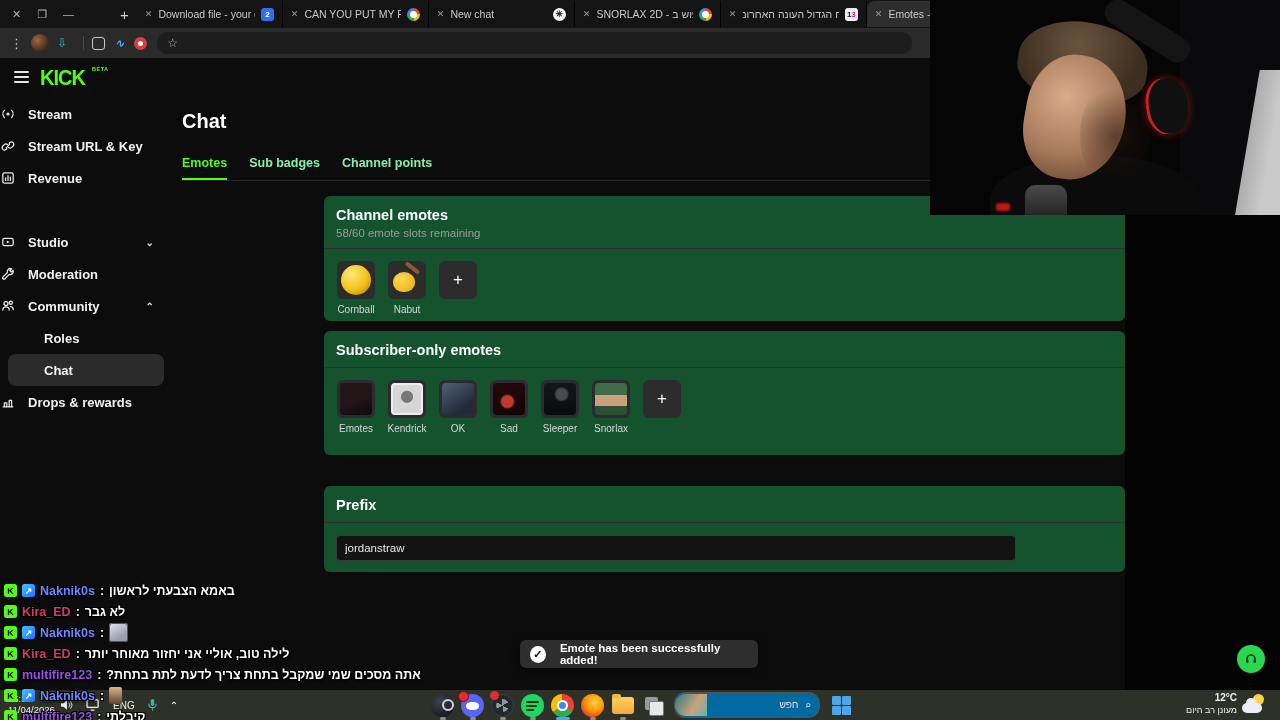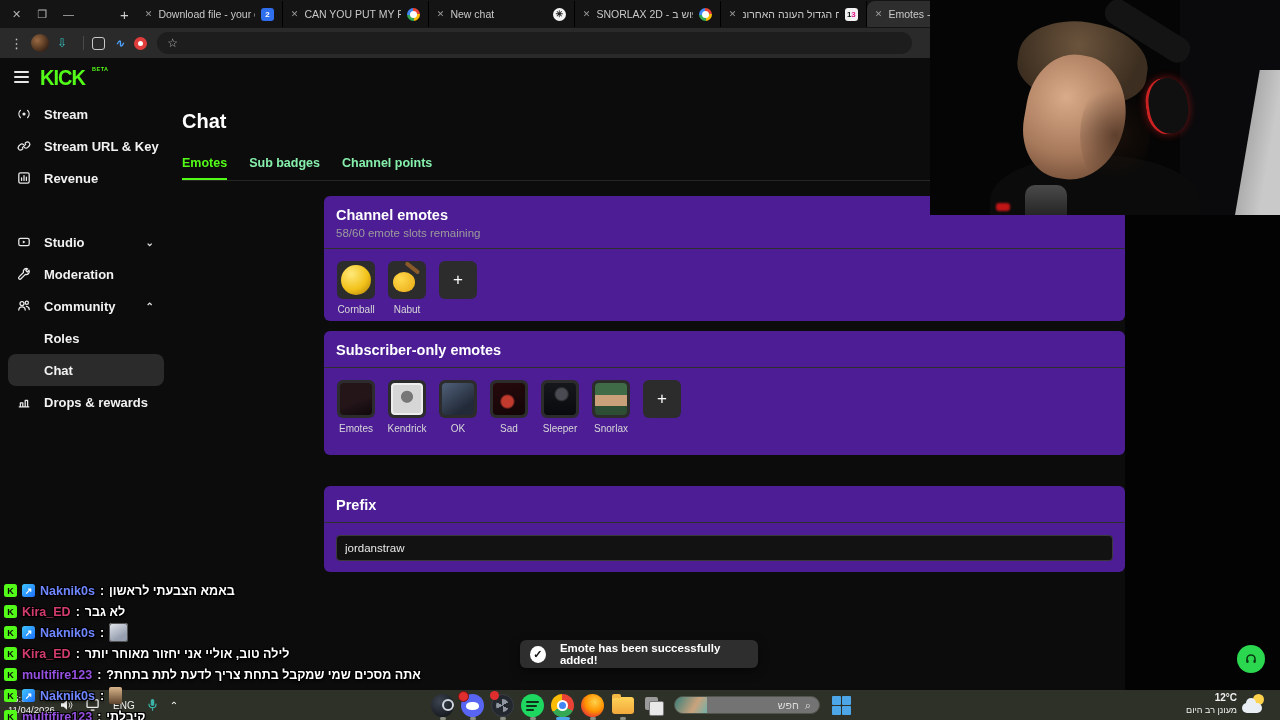--- a/index.html
+++ b/index.html
@@ -38,34 +38,34 @@
   
   .page { position:absolute; left:0; top:58px; width:1280px; height:632px; background:#0c0c0c; }
   .right-strip { position:absolute; left:1125px; top:0; width:155px; height:632px; background:#030303; }
 
   
   .sidebar { position:absolute; left:0; top:0; width:170px; height:632px; }
   .hamburger { position:absolute; left:14px; top:13px; width:15px; height:12px; display:flex; flex-direction:column; justify-content:space-between; }
   .hamburger i { height:1.6px; background:#e6e6e6; border-radius:1px; }
   .kick-logo { position:absolute; left:40px; top:8px; color:#53fc18; font-weight:900; font-size:20px; letter-spacing:-1px; transform:scaleY(1.08); }
   .kick-beta { position:absolute; left:92px; top:8px; color:#53fc18; font-size:5.5px; font-weight:bold; letter-spacing:.5px; }
-  .nav-item { position:absolute; left:0; width:170px; height:32px; display:flex; align-items:center; gap:12px; padding-left:16px; font-size:13px; font-weight:600; color:#f2f2f2; }
+  .nav-item { position:absolute; left:0; width:170px; height:32px; display:flex; align-items:center; gap:12px; padding-left:0; font-size:13px; font-weight:600; color:#f2f2f2; }
   .nav-item .nicon { width:16px; height:16px; flex:0 0 16px; display:flex; align-items:center; justify-content:center; }
   .nav-item .chev { position:absolute; right:16px; color:#ddd; font-size:10px; }
   .nav-sub { padding-left:44px; }
   .nav-selected { left:8px; width:156px; background:#2b2b2b; border-radius:8px; padding-left:36px; }
   .nicon svg { stroke:#e8e8e8; fill:none; stroke-width:1.6; stroke-linecap:round; stroke-linejoin:round; }
 
   
   .main-title { position:absolute; left:182px; top:52px; font-size:20px; font-weight:800; color:#fff; }
   .dash-tabs { position:absolute; left:182px; top:98px; width:943px; height:25px; border-bottom:1px solid #262626; display:flex; gap:22px; font-size:12.5px; font-weight:700; }
   .dash-tab { color:#86efac; padding-bottom:8px; }
   .dash-tab.active { color:#53fc18; border-bottom:2px solid #53fc18; }
 
-  .card { position:absolute; left:324px; width:801px; background:#4c1d95; border-radius:6px; }
+  .card { position:absolute; left:324px; width:801px; background:#14532d; border-radius:6px; }
   .card-hd { padding:11px 12px 9px 12px; border-bottom:1px solid #2f2f2f; }
   .card-title { font-size:14.5px; font-weight:800; color:#fff; }
   .card-sub { font-size:11.5px; color:#9c9c9c; margin-top:4px; }
   .emote-row { display:flex; gap:11px; padding:12px 12px 0 12px; }
   .emote-cell { width:40px; display:flex; flex-direction:column; align-items:center; }
   .emote-tile { width:38px; height:38px; background:#2c2c2c; border-radius:6px; display:flex; align-items:center; justify-content:center; overflow:hidden; }
   .emote-label { font-size:10px; color:#d8d8d8; margin-top:5px; white-space:nowrap; }
   .add-tile { width:38px; height:38px; background:#2c2c2c; border-radius:6px; color:#fff; font-size:17px; display:flex; align-items:center; justify-content:center; }
 
   .e-img { width:32px; height:32px; border-radius:4px; }
@@ -73,21 +73,21 @@
   .e-nabut { position:relative; width:32px; height:32px; }
   .e-nabut::before { content:""; position:absolute; left:2px; top:8px; width:22px; height:20px; border-radius:50% 50% 45% 45%; background:radial-gradient(circle at 35% 35%, #ffd94d, #e8a812); }
   .e-nabut::after { content:""; position:absolute; left:13px; top:2px; width:17px; height:3.5px; background:#8a5a2b; border-radius:2px; transform:rotate(38deg); }
   .e-cinema { background:linear-gradient(160deg,#241519 0 55%, #0e080a), radial-gradient(circle at 50% 60%, #5a2430 0 25%, transparent 30%); }
   .e-kendrick { background:radial-gradient(circle at 50% 42%, #777 0 26%, #d6d6d6 30%), linear-gradient(#dedede,#bfbfbf); border:2px solid #eee; }
   .e-ok { background:linear-gradient(145deg,#50607a,#222a38 75%); }
   .e-sad { background:radial-gradient(circle at 45% 58%, #c03a2e 0 22%, transparent 30%), linear-gradient(160deg,#26090c,#120507); }
   .e-sleeper { background:radial-gradient(circle at 55% 35%, #4a4a52 0 20%, transparent 28%), linear-gradient(#16171c,#090a0d); }
   .e-snorlax { background:linear-gradient(180deg,#3f6b46 0 38%, #c9a07a 38% 72%, #2e4d35 72%); }
 
-  .prefix-input { display:block; margin:12px 12px 0 12px; width:777px; height:26px; background:#121212; border:1px solid #3a3a3a; border-radius:4px; color:#e8e8e8; font-size:11.5px; padding:0 8px; font-family:"Liberation Sans", sans-serif; }
+  .prefix-input { display:block; margin:12px 12px 0 12px; width:680px; height:26px; background:#121212; border:1px solid #3a3a3a; border-radius:4px; color:#e8e8e8; font-size:11.5px; padding:0 8px; font-family:"Liberation Sans", sans-serif; }
 
   
   .toast { position:absolute; left:520px; top:582px; width:238px; height:28px; background:#2e2e2e; border-radius:6px; display:flex; align-items:center; gap:14px; padding:0 10px; box-shadow:0 3px 10px rgba(0,0,0,.5); z-index:40; }
   .toast-check { width:17px; height:17px; border-radius:50%; background:#fff; color:#111; font-size:11px; font-weight:bold; display:flex; align-items:center; justify-content:center; }
   .toast-msg { font-size:11.5px; font-weight:700; color:#fff; }
 
   
   .support-btn { position:absolute; left:1237px; top:645px; width:28px; height:28px; border-radius:50%; background:#2bd74f; display:flex; align-items:center; justify-content:center; z-index:45; }
 
   
@@ -128,21 +128,21 @@
   .ic-spotify i:nth-child(3){ top:15px; width:8px; }
   .ic-chrome { width:23px; height:23px; border-radius:50%; background:conic-gradient(#ea4335 0 33%, #34a853 33% 66%, #fbbc05 66%); position:relative; }
   .ic-chrome::before { content:""; position:absolute; inset:6px; background:#fff; border-radius:50%; }
   .ic-chrome::after { content:""; position:absolute; inset:8px; background:#4285f4; border-radius:50%; }
   .ic-firefox { width:23px; height:23px; border-radius:50%; background:radial-gradient(circle at 60% 35%, #ffd24d, #ff9500 45%, #e8442c 75%, #a42a9c); }
   .ic-folder { width:22px; height:17px; background:linear-gradient(#ffd257,#f2a93b); border-radius:2px 3px 3px 3px; position:relative; }
   .ic-folder::before { content:""; position:absolute; left:0; top:-3px; width:9px; height:4px; background:#f2b945; border-radius:2px 2px 0 0; }
   .ic-winsw { position:relative; width:20px; height:20px; }
   .ic-winsw::before { content:""; position:absolute; left:2px; top:2px; width:13px; height:13px; background:#9a9a9a; border-radius:2px; }
   .ic-winsw::after { content:""; position:absolute; left:6px; top:6px; width:13px; height:13px; background:#e8e8e8; border-radius:2px; border:1px solid #777; }
-  .tb-search { width:146px; height:18px; border-radius:11px; background:#737373; border:1px solid #51544a; display:flex; align-items:center; margin:0 4px; overflow:hidden; }
+  .tb-search { width:146px; height:26px; border-radius:11px; background:#0369a1; border:1px solid #51544a; display:flex; align-items:center; margin:0 4px; overflow:hidden;font-family:Liberation Mono, monospace; }
   .tb-search .simg { width:32px; height:22px; background:linear-gradient(120deg,#2e7d7a,#caa27c 60%, #67b2ae); border-radius:11px 0 0 11px; }
   .tb-search .stext { flex:1; text-align:right; font-size:10.5px; color:#ddd; padding-right:4px; }
   .tb-search .smag { color:#ddd; font-size:11px; padding:0 8px 0 2px; }
   .ic-start { width:19px; height:19px; display:grid; grid-template-columns:9px 9px; grid-template-rows:9px 9px; gap:1px; }
   .ic-start i { background:#4da6e8; border-radius:1px; }
   .tb-weather { position:absolute; right:14px; top:2px; display:flex; align-items:center; gap:5px; }
   .tb-weather .wtxt { text-align:right; color:#f0f0f0; line-height:12px; }
   .tb-weather .wtemp { font-size:10px; font-weight:bold; }
   .tb-weather .wdesc { font-size:9px; }
   .w-icon { position:relative; width:24px; height:20px; }

